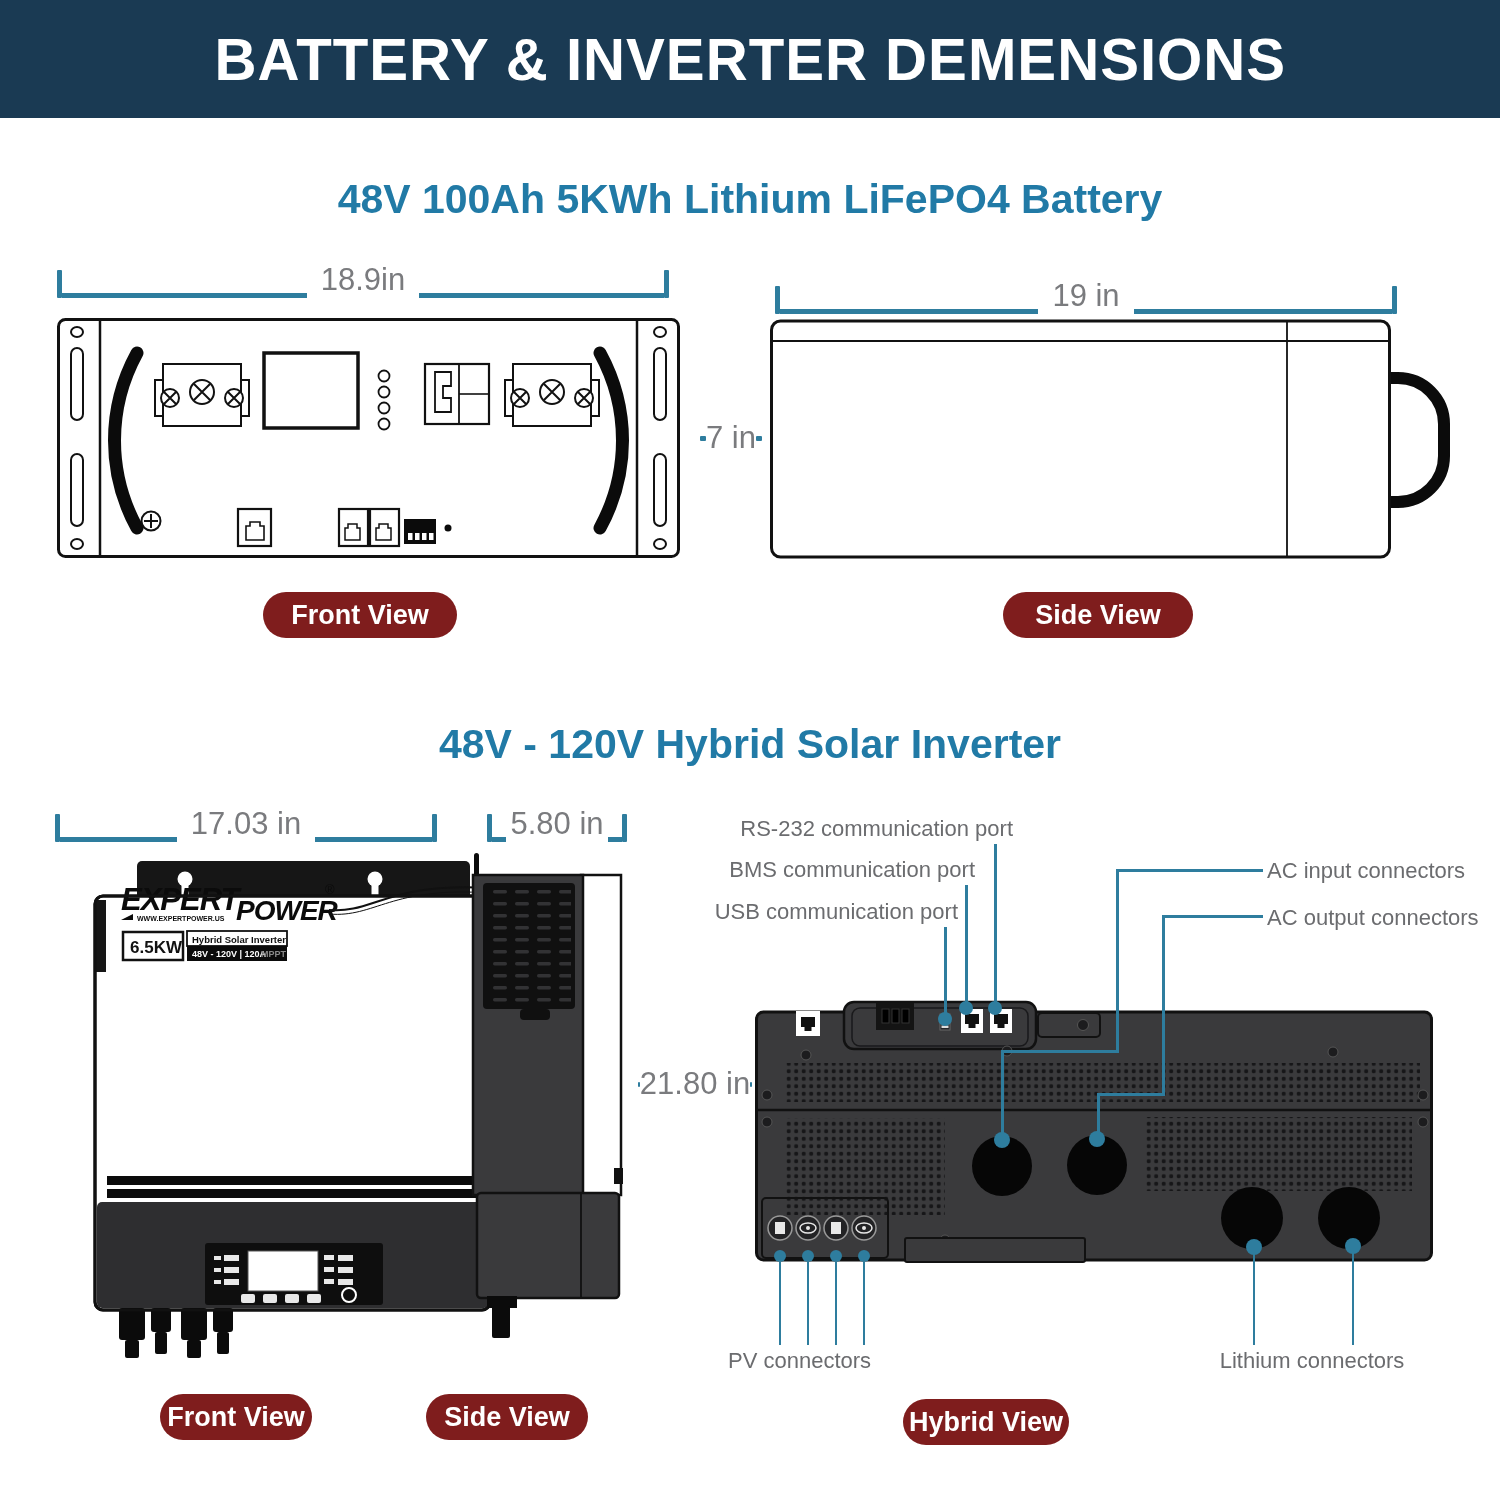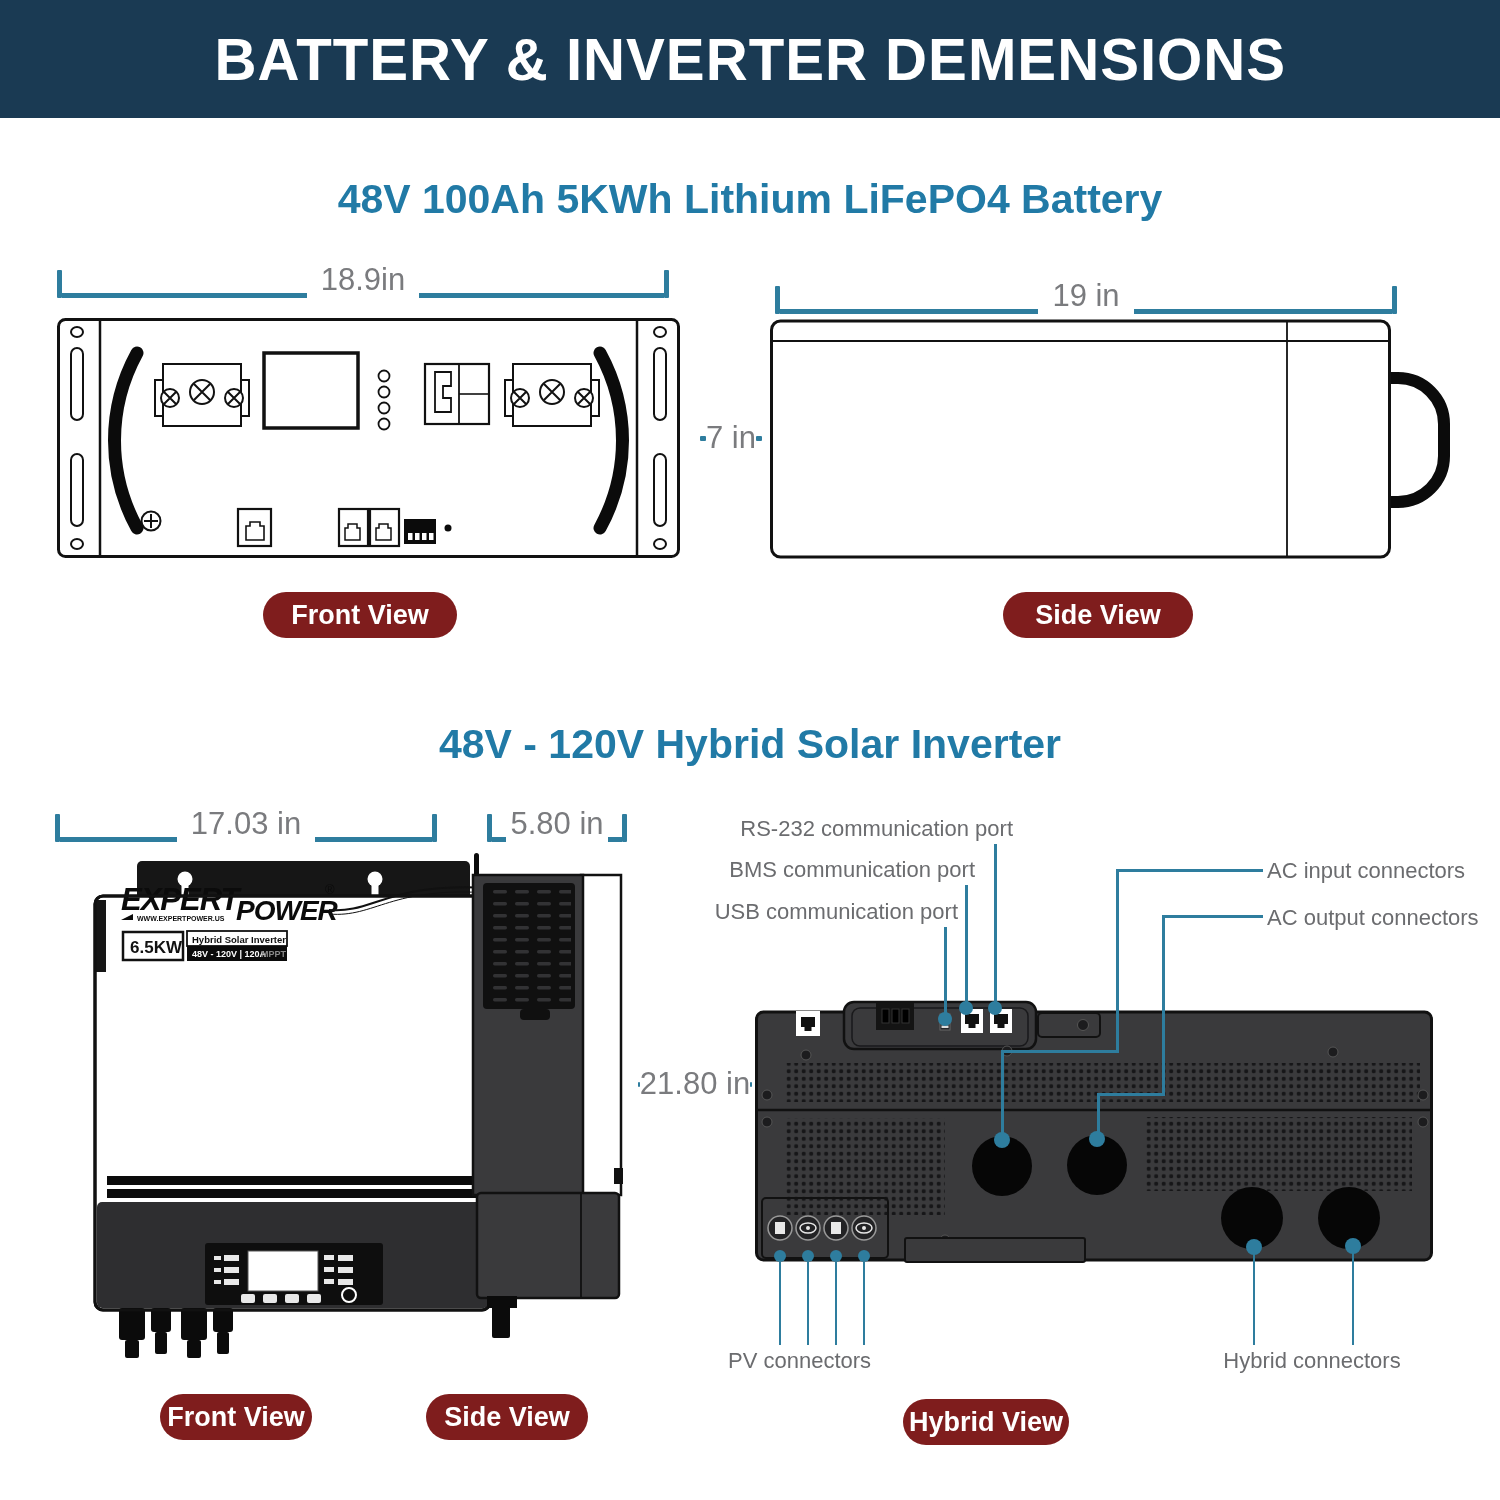--- a/index.html
+++ b/index.html
@@ -385,21 +385,21 @@
       </g>
     </svg>
   </div>
 
   <div class="abs callout" style="left:700px;top:816px;width:313px;text-align:right;">RS-232 communication port</div>
   <div class="abs callout" style="left:660px;top:857px;width:315px;text-align:right;">BMS communication port</div>
   <div class="abs callout" style="left:645px;top:899px;width:313px;text-align:right;">USB communication port</div>
   <div class="abs callout" style="left:1267px;top:858px;">AC input connectors</div>
   <div class="abs callout" style="left:1267px;top:905px;">AC output connectors</div>
   <div class="abs callout" style="left:728px;top:1348px;width:180px;text-align:left;">PV connectors</div>
-  <div class="abs callout" style="left:1202px;top:1348px;width:220px;text-align:center;">Hybrid connectors</div>
+  <div class="abs callout" style="left:1202px;top:1348px;width:220px;text-align:center;">Lithium connectors</div>
 
   <div class="abs vline" style="left:994px;top:844px;height:160px;"></div>
   <div class="abs vline" style="left:965px;top:885px;height:120px;"></div>
   <div class="abs vline" style="left:944px;top:927px;height:88px;"></div>
 
   <div class="abs hline" style="left:1117px;top:869px;width:146px;"></div>
   <div class="abs vline" style="left:1116px;top:869px;height:184px;"></div>
   <div class="abs hline" style="left:1002px;top:1050px;width:116px;"></div>
   <div class="abs vline" style="left:1001px;top:1050px;height:86px;"></div>
 

